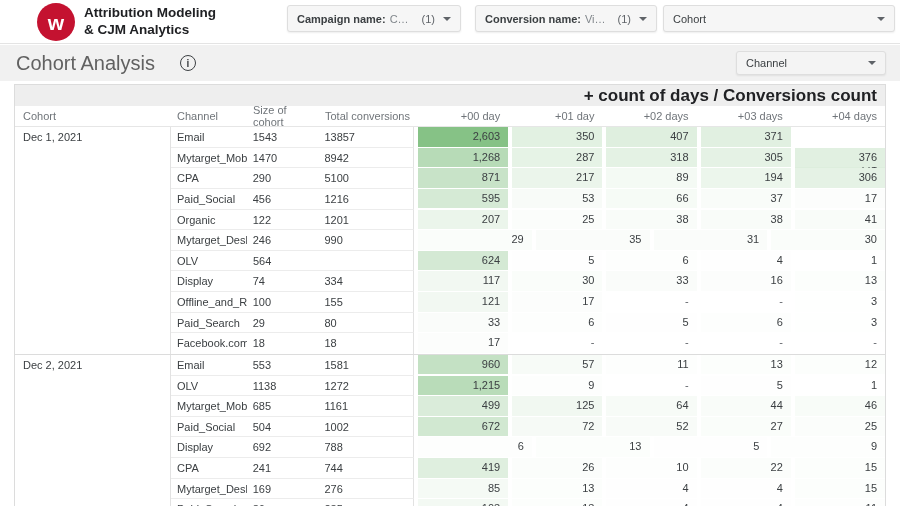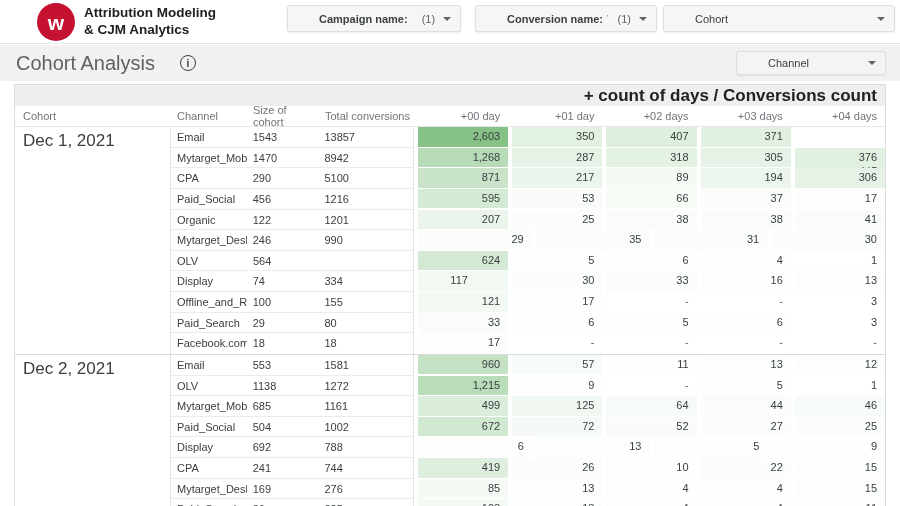--- a/index.html
+++ b/index.html
@@ -9,21 +9,21 @@
 
   
   .topbar { position:absolute; top:0; left:0; width:900px; height:44px; background:#fff; border-bottom:1px solid #e4e4e4; }
   .logo { position:absolute; left:37px; top:3px; width:38px; height:38px; border-radius:50%;
           display:flex; align-items:center; justify-content:center;
           color:#fff; font-weight:bold; font-size:21px; line-height:1; }
   .brand { position:absolute; left:84px; top:5px; font-size:13.5px; font-weight:bold; color:#202124; line-height:1.25; }
 
   .chip { position:absolute; height:27px; background:#f6f6f6; border:1px solid #dedede; border-radius:3px;
           box-shadow:0 1px 2px rgba(0,0,0,.07); display:flex; align-items:center; padding:0 9px; font-size:11px; cursor:pointer; }
-  .chip .lbl { color:#3c4043; font-weight:bold; white-space:nowrap;margin-left:22px; }
+  .chip .lbl { color:#3c4043; font-weight:bold; white-space:nowrap; }
   .chip .val { color:#80868b; margin-left:4px; white-space:nowrap; overflow:hidden; text-overflow:ellipsis; max-width:72px; }
   .chip .cnt { color:#5f6368; margin-left:10px; white-space:nowrap; }
   .caret { width:0; height:0; border-left:4px solid transparent; border-right:4px solid transparent;
            border-top:4px solid #5f6368; margin-left:8px; flex:none; }
   .caret.push { margin-left:auto; }
   #chip-campaign  { left:287px; top:5px; width:174px; }
   #chip-conversion{ left:475px; top:5px; width:182px; }
   #chip-cohort    { left:663px; top:5px; width:232px; }
   #chip-cohort .lbl, #chip-channel .lbl { font-weight:normal; }
 
@@ -39,21 +39,21 @@
   .corner-strip { height:21px; background:#eeeeee; font-size:17px; font-weight:bold; color:#202124;
                   text-align:right; line-height:21px; padding-right:8px; }
   .thead { display:flex; height:21px; align-items:center; font-size:11px; color:#70757a; border-bottom:1px solid #e6e6e6; background:#fff; }
   .h0 { width:156px; padding-left:8px; }
   .h1 { width:76px; padding-left:6px; }
   .h2 { width:72px; padding-left:6px; }
   .h3 { width:95px; padding-left:6px; }
   .h-day { flex:1; text-align:right; padding-right:8px; }
 
   .group { display:flex; border-bottom:1px solid #dcdcdc; }
-  .cohort-cell { width:156px; border-right:1px solid #e2e2e2; font-size:17px; color:#3c4043; padding:4px 8px; flex:none; }
+  .cohort-cell { width:156px; border-right:1px solid #e2e2e2; font-size:11px; color:#3c4043; padding:4px 8px; flex:none; }
   .rows { flex:1; }
   .trow { display:flex; height:20.63px; }
   .leftpart { display:flex; width:243px; border-bottom:1px solid #ececec; border-right:1px solid #e2e2e2; flex:none; }
   .trow:last-child .leftpart { border-bottom:none; }
   .c-channel { width:76px; padding-left:6px; font-size:11px; line-height:20px; white-space:nowrap; overflow:hidden; }
   .c-size    { width:72px; padding-left:6px; font-size:11px; line-height:20px; }
   .c-total   { width:95px; padding-left:6px; font-size:11px; line-height:20px; }
   .vcell { flex:1; }
   .vblock { height:19.6px; margin:0 0 1px 4px; font-size:11px; text-align:right; padding-right:8px;
             line-height:19.6px; color:#3c4043; }
@@ -271,21 +271,21 @@
                 <div class="vblock" style="background: rgb(255, 255, 255);">1</div>
               </div>
             </div>
             <div class="trow">
               <div class="leftpart">
                 <span class="c-channel">Display</span>
                 <span class="c-size">74</span>
                 <span class="c-total">334</span>
               </div>
               <div class="vcell">
-                <div class="vblock" style="background: rgb(242, 248, 242); text-align: center;">117</div>
+                <div class="vblock" style="background: rgb(242, 248, 242);">117</div>
               </div>
               <div class="vcell">
                 <div class="vblock" style="background: rgb(250, 253, 250);">30</div>
               </div>
               <div class="vcell">
                 <div class="vblock" style="background: rgb(250, 252, 250);">33</div>
               </div>
               <div class="vcell">
                 <div class="vblock" style="background: rgb(252, 253, 252);">16</div>
               </div>

